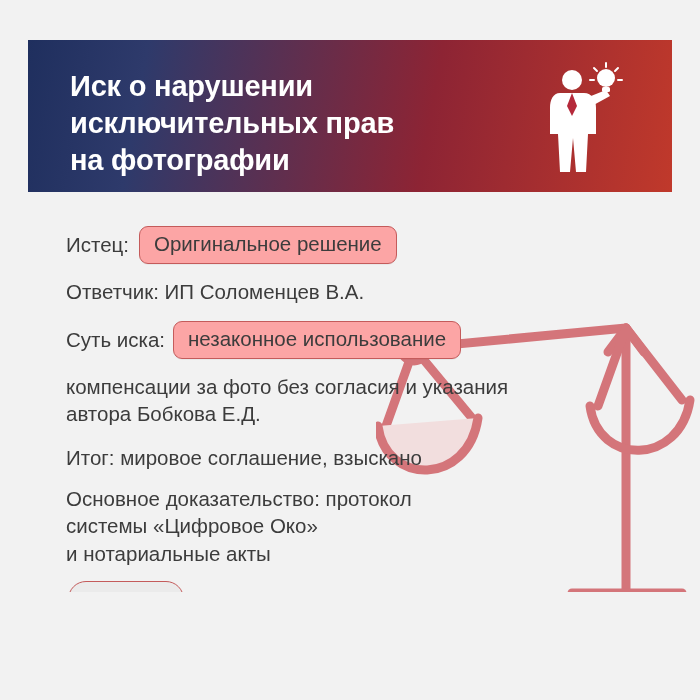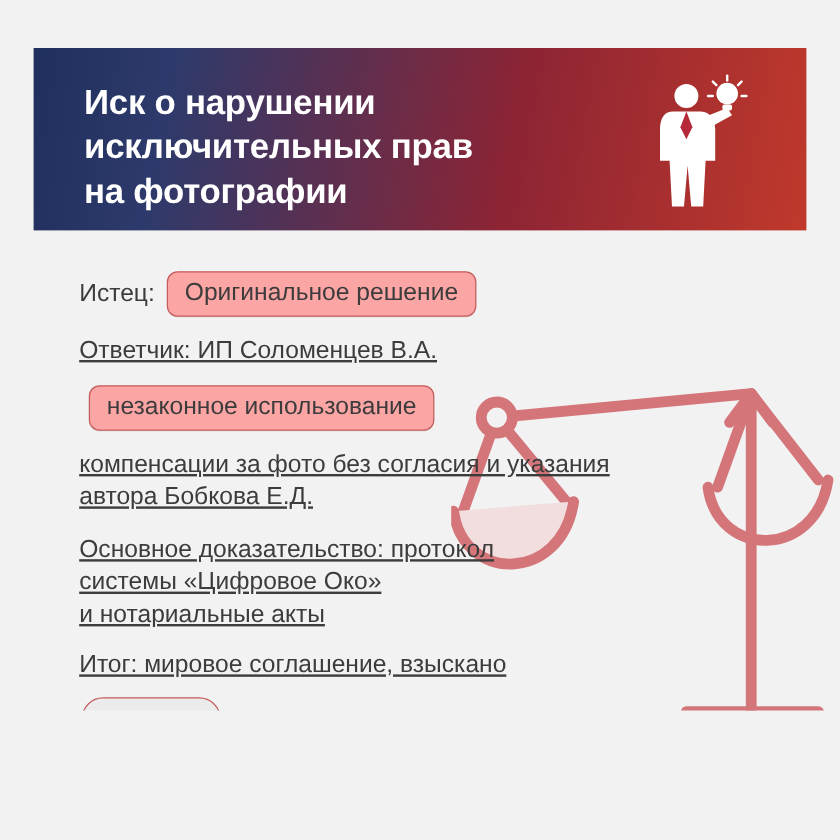--- a/index.html
+++ b/index.html
@@ -93,21 +93,20 @@
     margin: 0 8px;
     color: #3c3c3c;
     font-size: 20.5px;
     line-height: 1.15;
     box-shadow: 0 1px 0 rgba(0,0,0,0.04);
   }
   .pill.first { margin-left: 10px; }
   .block {
     margin-bottom: 16px;
     white-space: pre-line;
-    text-decoration: underline;
   }
   .block.tight { margin-bottom: 14px; }
   .final-row {
     display: flex;
     align-items: center;
     margin-top: 4px;
   }
   .pill-amount {
     display: inline-block;
     background: #ebebeb;
@@ -183,30 +182,31 @@
   <div class="content">
 
     <div class="row">
       <span class="label">Истец:</span>
       <span class="pill first">Оригинальное решение</span>
     </div>
 
     <div class="block">Ответчик: ИП Соломенцев В.А.</div>
 
     <div class="row">
+      <span class="label">Суть иска:</span>
       <span class="pill">незаконное использование</span>
     </div>
 
     <div class="block">компенсации за фото без согласия и указания
 автора Бобкова Е.Д.</div>
+
+    <div class="block tight">Итог: мировое соглашение, взыскано</div>
 
     <div class="block tight">Основное доказательство: протокол
 системы «Цифровое Око»
 и нотариальные акты</div>
 
-    <div class="block tight">Итог: мировое соглашение, взыскано</div>
-
     <div class="final-row">
       <span class="pill-amount">145 000</span>
     </div>
 
   </div>
 </div>
 
 </body></html>

